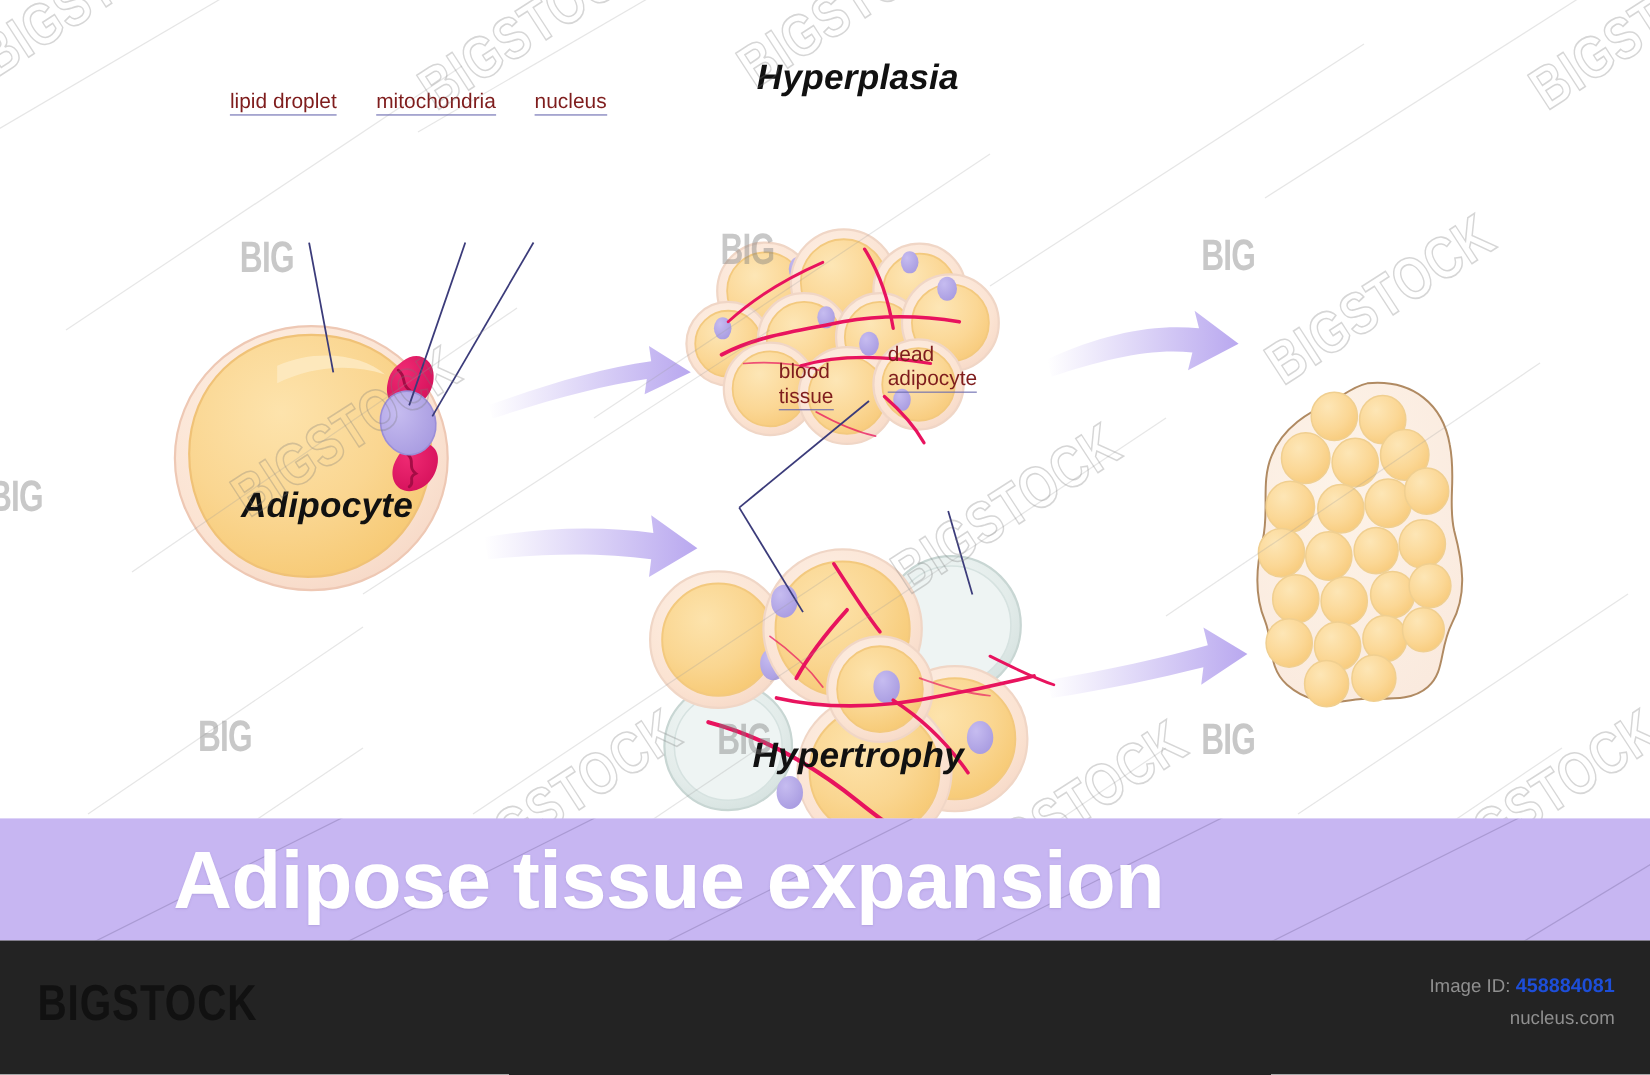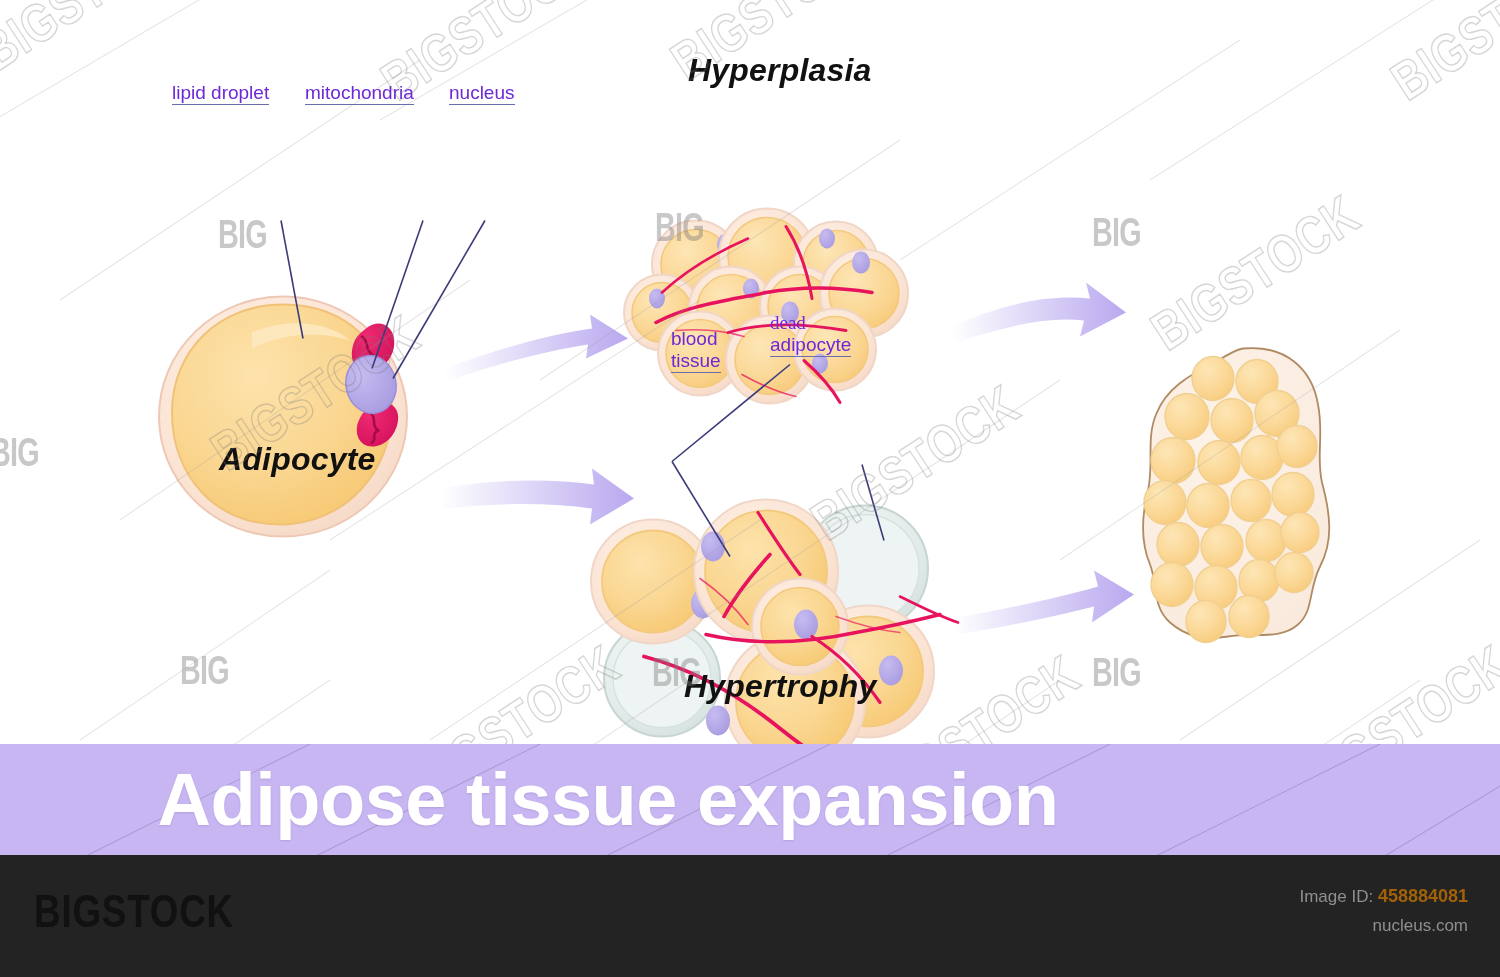--- a/index.html
+++ b/index.html
@@ -12,43 +12,43 @@
   
   .wm-lines{position:absolute;left:0;top:0;width:1500px;height:977px;pointer-events:none;opacity:.55;}
   .wm-text{position:absolute;pointer-events:none;font-family:"Liberation Sans",sans-serif;
            font-weight:700;color:transparent;-webkit-text-stroke:1.5px rgba(120,120,120,.30);
            letter-spacing:1px;white-space:nowrap;transform-origin:left top;}
   .wm-big{position:absolute;pointer-events:none;font-family:"Liberation Sans",sans-serif;
           font-weight:700;font-size:40px;color:rgba(125,125,125,.42);letter-spacing:-1px;
           transform:scaleX(.72);transform-origin:left top;}
 
   
-  .lbl{position:absolute;font-family:"Liberation Sans",sans-serif;font-size:19px;color:#6d28d9;
-       line-height:21px;white-space:nowrap;}
+  .lbl{position:absolute;font-family:"Liberation Sans",sans-serif;font-size:19px;color:#7f1d1d;
+       line-height:21px;white-space:nowrap;margin-left:37px;}
   .lbl span{display:block;border-bottom:1.6px solid #6b6bb0;padding-bottom:1px;}
 
   
   .cap{position:absolute;font-family:"Liberation Sans",sans-serif;font-style:italic;
        font-weight:600;font-size:32px;color:#111;white-space:nowrap;letter-spacing:.2px;}
 
   
   .banner{position:absolute;left:0;top:744px;width:1500px;height:111px;background:#c7b6f2;overflow:hidden;}
   .banner-title{position:absolute;left:0;top:0;width:1216px;height:111px;display:flex;
                 align-items:center;justify-content:center;color:#fff;font-weight:700;
                 font-size:74px;letter-spacing:-.5px;font-family:"Liberation Sans",sans-serif;
                 text-shadow:0 1px 2px rgba(120,100,170,.25);}
 
   
   .footer{position:absolute;left:0;top:855px;width:1500px;height:122px;background:#232323;}
   .bigstock-logo{position:absolute;left:34px;top:884px;font-family:"Liberation Sans",sans-serif;
                  font-weight:700;font-size:46px;color:#111;letter-spacing:1px;
                  transform:scaleX(.80);transform-origin:left top;}
   .foot-id{position:absolute;right:32px;top:886px;font-size:17px;color:#8f8f8f;
            font-family:"Liberation Sans",sans-serif;white-space:nowrap;}
-  .foot-id b{color:#a16207;font-weight:700;font-size:18px;}
+  .foot-id b{color:#1d4ed8;font-weight:700;font-size:18px;}
   .foot-site{position:absolute;right:32px;top:916px;font-size:17px;color:#8f8f8f;
              font-family:"Liberation Sans",sans-serif;white-space:nowrap;}
 </style>
 </head>
 <body>
 
 <div id="stage">
 
   <div class="canvas">
 
@@ -318,21 +318,21 @@
     <span>mitochondria</span>
   </div>
   <div class="lbl" style="left:449px;top:82px;">
     <span>nucleus</span>
   </div>
   <div class="lbl" style="left:671px;top:328px;">
     <span style="border:none;">blood</span>
     <span>tissue</span>
   </div>
   <div class="lbl" style="left:770px;top:312px;">
-    <span style="border:none;font-family:Liberation Serif, serif;">dead</span>
+    <span style="border:none;">dead</span>
     <span>adipocyte</span>
   </div>
 
   <div class="cap" style="left:219px;top:441px;">Adipocyte</div>
   <div class="cap" style="left:688px;top:52px;">Hyperplasia</div>
   <div class="cap" style="left:684px;top:668px;">Hypertrophy</div>
 
   <div class="wm-text" style="left:-30px;top:30px;font-size:54px;transform:rotate(-33deg) scaleX(.8);">BIGSTOCK</div>
   <div class="wm-text" style="left:200px;top:430px;font-size:54px;transform:rotate(-33deg) scaleX(.8);">BIGSTOCK</div>
   <div class="wm-text" style="left:370px;top:60px;font-size:54px;transform:rotate(-33deg) scaleX(.8);">BIGSTOCK</div>

